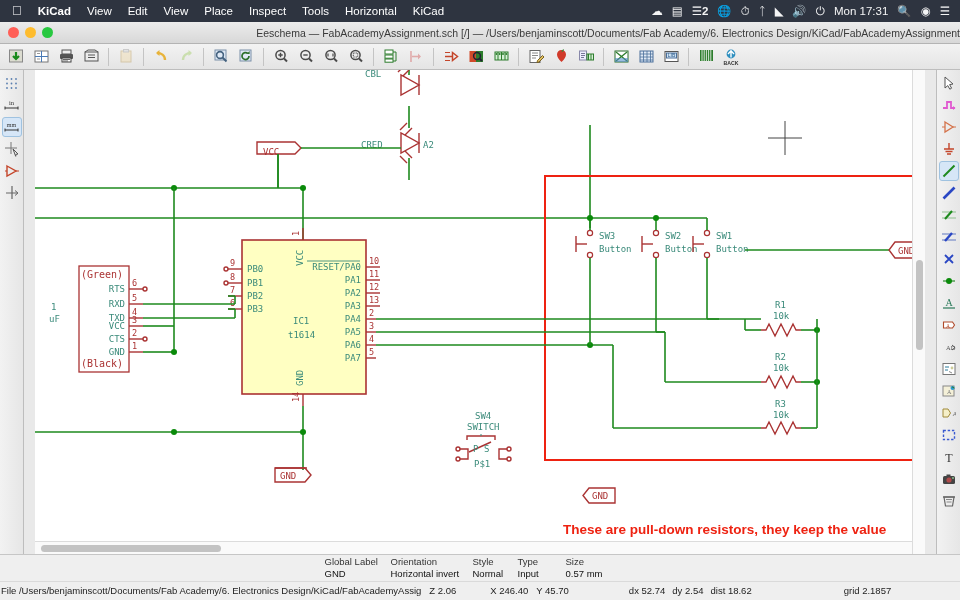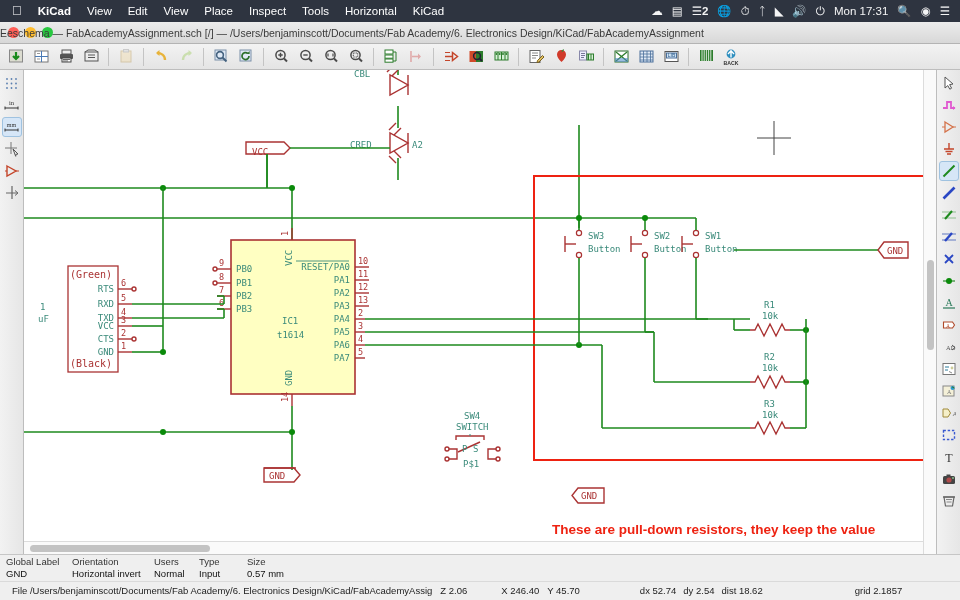--- a/index.html
+++ b/index.html
@@ -24,38 +24,38 @@
   
   #titlebar {
     height:22px; background:linear-gradient(#ececec,#d8d8d8);
     border-bottom:1px solid #b4b4b4;
     display:flex; align-items:center; position:relative;
   }
   #traffic { display:flex; gap:6px; padding-left:8px; }
   #traffic i { width:11px; height:11px; border-radius:50%; display:block; }
   .tl-red{background:#ff5f57;} .tl-yel{background:#febc2e;} .tl-grn{background:#28c840;}
   #wtitle {
-    position:absolute; left:0; right:0; text-align:left;
+    position:absolute; left:0; right:0; text-align:right;
     font-size:10.5px; color:#3a3a3a; pointer-events:none;
   }
   
   #toolbar {
     height:26px; background:linear-gradient(#f3f3f3,#e4e4e4);
     border-bottom:1px solid #bdbdbd;
     display:flex; align-items:center; padding-left:4px; gap:1px;
   }
   .tbtn {
     width:24px; height:22px; display:flex; align-items:center; justify-content:center;
     border-radius:3px; position:relative;
   }
   .tbtn svg { display:block; }
   .tsep { width:1px; height:18px; background:#c4c4c4; margin:0 4px; }
   .tbtn.dim { opacity:.35; }
   
-  #main { display:flex; height:484px; }
+  #main { display:flex; height:484px;gap:11px; }
   #lefttools, #righttools {
     background:linear-gradient(to right,#f2f2f2,#e6e6e6);
     border-right:1px solid #bdbdbd;
     width:24px; padding-top:3px;
     display:flex; flex-direction:column; align-items:center; gap:2px;
   }
   #righttools { border-right:none; border-left:1px solid #bdbdbd; }
   .sbtn {
     width:20px; height:20px; display:flex; align-items:center; justify-content:center;
     border-radius:3px; font-size:11px;
@@ -79,26 +79,26 @@
   }
   #hscroll .thumb {
     position:absolute; top:3px; height:7px; left:6px; width:180px;
     background:#c3c3c3; border-radius:4px;
   }
   
   #statuswrap {
     height:46px; background:#efefef; border-top:1px solid #c6c6c6;
     font-size:9.5px; color:#222;
   }
-  #statusrow1 { display:flex; height:26px; padding:1px 6px 0 6px; }
+  #statusrow1 { display:flex; height:26px; padding:1px 6px 0 6px;justify-content:center; }
   .scol { display:flex; flex-direction:column; line-height:12px; }
   .scol .hd { color:#333; }
   .scol .vl { color:#111; }
   #statusrow2 {
-    height:18px; display:flex; align-items:center; padding:0 12px;
+    height:18px; display:flex; align-items:center; padding:0 1px;
     border-top:1px solid #dadada; gap:0;
   }
   #statusrow2 span { white-space:nowrap; }
 </style>
 </head>
 <body>
 
 <div id="macbar">
   <div class="apple"></div>
   <div class="mitem bold">KiCad</div>
@@ -809,21 +809,21 @@
   <div id="statusrow1">
     <div class="scol" style="width:66px">
       <div class="hd">Global Label</div>
       <div class="vl">GND</div>
     </div>
     <div class="scol" style="width:82px">
       <div class="hd">Orientation</div>
       <div class="vl">Horizontal invert</div>
     </div>
     <div class="scol" style="width:45px">
-      <div class="hd">Users</div>
+      <div class="hd">Style</div>
       <div class="vl">Normal</div>
     </div>
     <div class="scol" style="width:48px">
       <div class="hd">Type</div>
       <div class="vl">Input</div>
     </div>
     <div class="scol" style="width:70px">
       <div class="hd">Size</div>
       <div class="vl">0.57 mm</div>
     </div>

